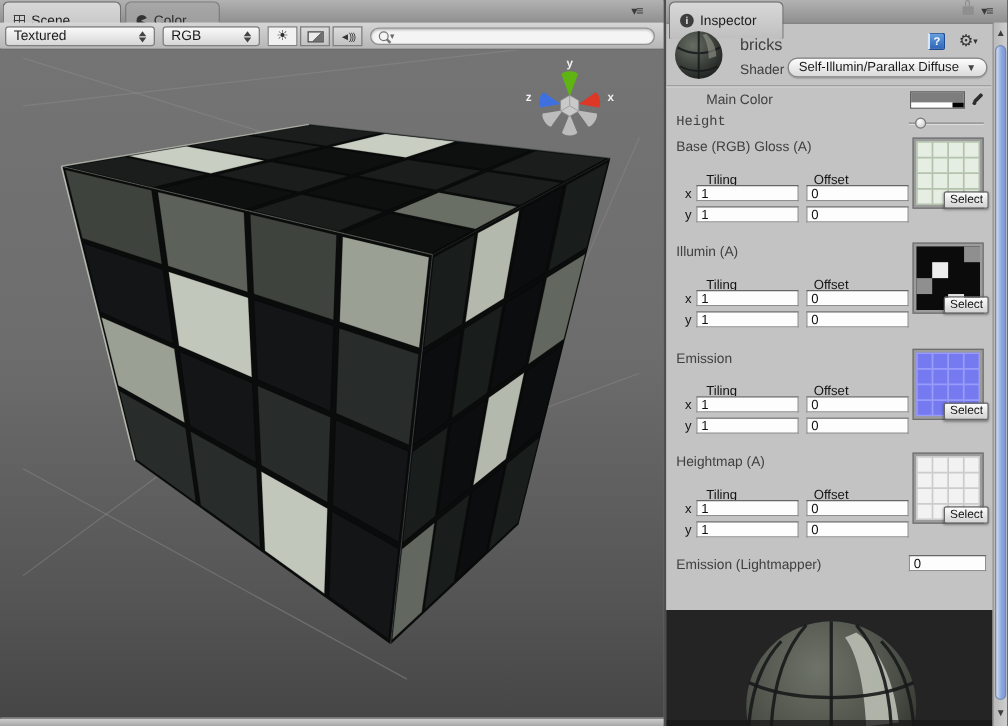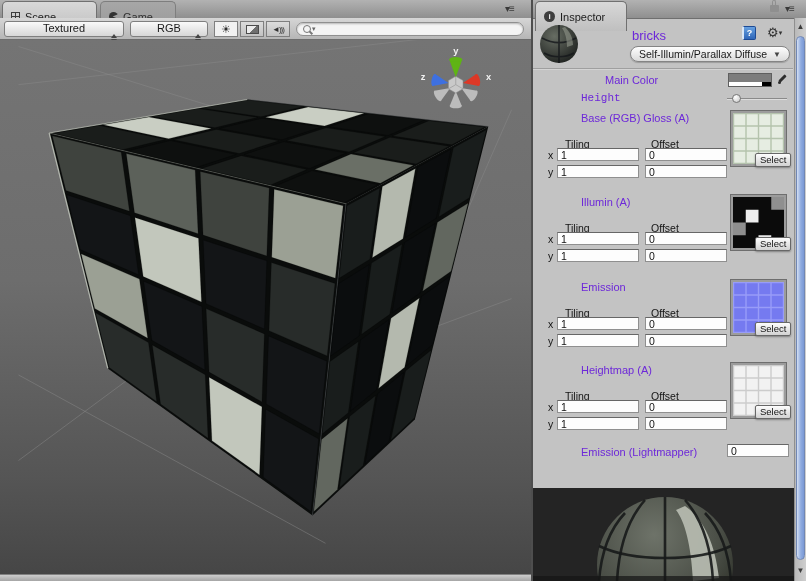--- a/index.html
+++ b/index.html
@@ -12,21 +12,21 @@
   .tab{position:absolute;top:1px;height:30px;border-radius:5px 5px 0 0;display:flex;align-items:center;
        padding:0 8px;font-size:11px;color:#1c1c1c;box-sizing:border-box;gap:5px;cursor:default;}
   .tab.active{background:linear-gradient(#d8d8d8,#bfbfbf);border:1px solid #707070;border-bottom:none;}
   .tab.inactive{background:linear-gradient(#a7a7a7,#989898);border:1px solid #7e7e7e;border-bottom:none;color:#2e2e2e;}
   .panelmenu{position:absolute;top:3px;font-size:10px;color:#3a3a3a;letter-spacing:-1px;}
   
   #scene-toolbar{position:absolute;left:0;top:18px;width:531px;height:22px;
      background:linear-gradient(#d6d6d6,#b6b6b6);border-bottom:1px solid #6d6d6d;box-sizing:border-box;}
   .ddl{position:absolute;top:3px;height:16px;border:1px solid #7f7f7f;border-radius:3px;
        background:linear-gradient(#fafafa,#d7d7d7);font-size:11px;color:#1a1a1a;
-       display:flex;align-items:center;padding:0 6px;box-sizing:border-box;flex-direction:column;}
+       display:flex;align-items:center;padding:0 6px;box-sizing:border-box;}
   .spin{margin-left:auto;display:flex;flex-direction:column;gap:1px;padding-left:6px;}
   .spin i{display:block;width:0;height:0;border-left:3px solid transparent;border-right:3px solid transparent;}
   .spin .up{border-bottom:4px solid #444;}
   .spin .dn{border-top:4px solid #444;}
   .iconbtn{position:absolute;top:3px;width:24px;height:16px;border:1px solid #7f7f7f;
        background:linear-gradient(#dcdcdc,#c2c2c2);display:flex;align-items:center;justify-content:center;box-sizing:border-box;}
   .iconbtn.on{background:#f1f1f1;}
   .searchbox{position:absolute;top:4px;height:14px;border:1px solid #8f8f8f;border-radius:8px;
        background:#f4f4f4;display:flex;align-items:center;padding:0 6px;box-sizing:border-box;
        box-shadow:inset 0 1px 2px rgba(0,0,0,.25);}
@@ -36,21 +36,21 @@
   .mag:after{content:"";position:absolute;width:1.5px;height:4px;background:#777;left:6px;top:5px;transform:rotate(-45deg);}
   .minicaret{font-size:7px;color:#666;margin-right:3px;}
   
   #viewport{position:absolute;left:0;top:40px;width:531px;height:534px;
      background:linear-gradient(#747474 0%,#6d6d6d 45%,#555 82%,#464646 100%);}
   #bottom-strip{position:absolute;left:0;top:574px;width:531px;height:7px;
      background:linear-gradient(#cdcdcd,#a5a5a5);border-top:1px solid #818181;box-sizing:border-box;}
   #divider{position:absolute;left:531px;top:0;width:2px;height:581px;background:#4e4e4e;}
   
   #inspector{position:absolute;left:533px;top:0;width:273px;height:581px;background:#c3c3c3;}
-  .ilabel{position:absolute;font-size:11px;color:#6d28d9;white-space:nowrap;margin-left:40px;}
+  .ilabel{position:absolute;font-size:11px;color:#404040;white-space:nowrap;}
   .tf{position:absolute;height:13px;background:#fdfdfd;border:1px solid #8f8f8f;border-top-color:#666;
       font-family:"Liberation Sans",sans-serif;font-size:10.5px;padding:0 0 0 3px;color:#111;box-sizing:border-box;outline:none;}
   .colhdr{position:absolute;font-size:10.5px;color:#141414;}
   .thumb{position:absolute;width:57px;height:57px;background:#9c9c9c;border:1px solid #6e6e6e;box-sizing:border-box;padding:2px;}
   .selbtn{position:absolute;font-size:9.5px;color:#111;padding:0px 4px 1px;border:1px solid #676767;border-radius:2px;
       background:linear-gradient(#fdfdfd,#d2d2d2);box-shadow:0 1px 2px rgba(0,0,0,.35);}
   .shader-ddl{position:absolute;left:97px;top:46px;width:160px;height:16px;border:1px solid #848484;border-radius:8px;
       background:linear-gradient(#fdfdfd,#dadada);font-size:10.5px;color:#1a1a1a;display:flex;align-items:center;
       padding:0 8px;box-sizing:border-box;box-shadow:0 1px 1px rgba(0,0,0,.2);}
   .shader-ddl .car{margin-left:auto;font-size:8px;color:#444;}
@@ -110,21 +110,21 @@
 
 <div id="app">
 
   <div class="tabstrip" style="left:0;width:531px;">
     <div class="tab active" style="left:2px;width:95px;">
       <span class="grid-ic"></span>
       <span>Scene</span>
     </div>
     <div class="tab inactive" style="left:100px;width:76px;">
       <span class="game-ic"></span>
-      <span>Game</span>
+      <span>Color</span>
     </div>
     <span class="panelmenu" style="left:505px;">▾<b>≡</b></span>
   </div>
 
   <div id="scene-toolbar">
     <div class="ddl" style="left:4px;width:120px;">
       <span>Textured</span>
       <span class="spin">
           <i class="up"></i>
           <i class="dn"></i>

